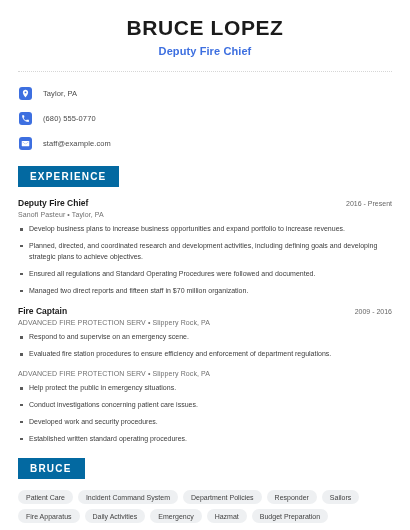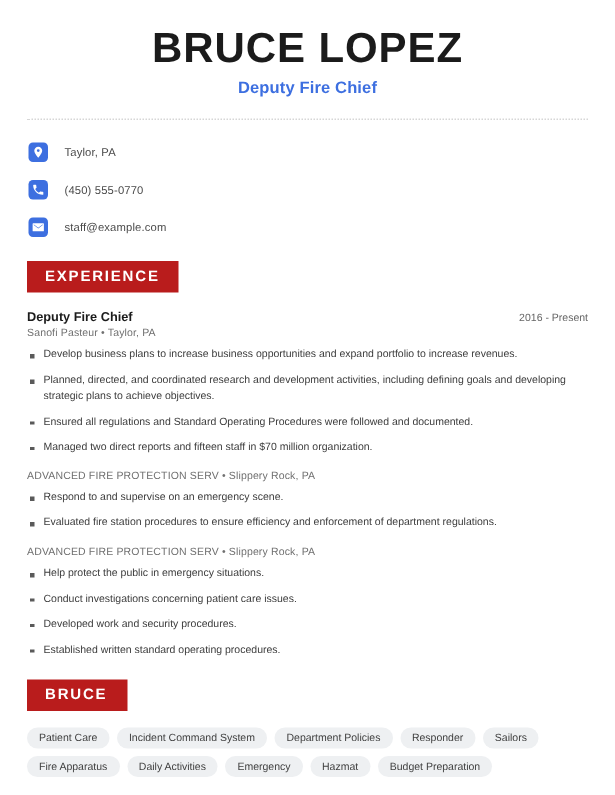--- a/index.html
+++ b/index.html
@@ -21,21 +21,21 @@
     padding: 0 18px;
     position: relative;
   }
 
   
   .header {
     padding-top: 16px;
     text-align: center;
   }
   .full-name {
-    font-size: 28px;
+    font-size: 21px;
     font-weight: bold;
     letter-spacing: 0.6px;
     color: #1b1b1b;
     line-height: 1.15;
   }
   .job-title {
     margin-top: 5px;
     font-size: 11px;
     font-weight: bold;
     color: #3d6fe0;
@@ -73,21 +73,21 @@
     margin-left: 11px;
     font-size: 7.5px;
     color: #4a4a4a;
     letter-spacing: 0.1px;
   }
 
   
   .section { margin-top: 14px; }
   .section-badge {
     display: inline-block;
-    background: #b91c1c;
+    background: #0369a1;
     color: #ffffff;
     font-size: 10px;
     font-weight: bold;
     letter-spacing: 1.2px;
     padding: 5px 13px 5px 12px;
   }
 
   
   .jobs { margin-top: 11px; }
   .job { margin-bottom: 10px; }
@@ -174,21 +174,21 @@
       </span>
       <span class="c-text">Taylor, PA</span>
     </div>
 
     <div class="contact-row">
       <span class="c-icon">
         <svg width="9" height="9" viewBox="0 0 24 24" fill="#ffffff">
           <path d="M6.6 10.8c1.4 2.8 3.8 5.1 6.6 6.6l2.2-2.2c.3-.3.7-.4 1-.2 1.1.4 2.3.6 3.6.6.6 0 1 .4 1 1V20c0 .6-.4 1-1 1C10.5 21 3 13.5 3 4c0-.6.4-1 1-1h3.4c.6 0 1 .4 1 1 0 1.2.2 2.4.6 3.6.1.3 0 .7-.2 1l-2.2 2.2z"></path>
         </svg>
       </span>
-      <span class="c-text">(450) 555-0770</span>
+      <span class="c-text">(680) 555-0770</span>
     </div>
 
     <div class="contact-row">
       <span class="c-icon">
         <svg width="9" height="9" viewBox="0 0 24 24" fill="#ffffff">
           <path d="M3 5h18c.6 0 1 .4 1 1v12c0 .6-.4 1-1 1H3c-.6 0-1-.4-1-1V6c0-.6.4-1 1-1zm9 8L4.3 7.2 4 7v1l8 6 8-6V7l-.3.2L12 13z"></path>
         </svg>
       </span>
       <span class="c-text">staff@example.com</span>
     </div>
@@ -208,20 +208,24 @@
         <div class="job-company">Sanofi Pasteur • Taylor, PA</div>
         <ul class="bullets">
           <li>Develop business plans to increase business opportunities and expand portfolio to increase revenues.</li>
           <li>Planned, directed, and coordinated research and development activities, including defining goals and developing strategic plans to achieve objectives.</li>
           <li>Ensured all regulations and Standard Operating Procedures were followed and documented.</li>
           <li>Managed two direct reports and fifteen staff in $70 million organization.</li>
         </ul>
       </div>
 
       <div class="job">
+        <div class="job-head">
+          <span class="job-role">Fire Captain</span>
+          <span class="job-dates">2009 - 2016</span>
+        </div>
         <div class="job-company">ADVANCED FIRE PROTECTION SERV • Slippery Rock, PA</div>
         <ul class="bullets">
           <li>Respond to and supervise on an emergency scene.</li>
           <li>Evaluated fire station procedures to ensure efficiency and enforcement of department regulations.</li>
         </ul>
       </div>
 
       <div class="job">
         <div class="job-company">ADVANCED FIRE PROTECTION SERV • Slippery Rock, PA</div>
         <ul class="bullets">

